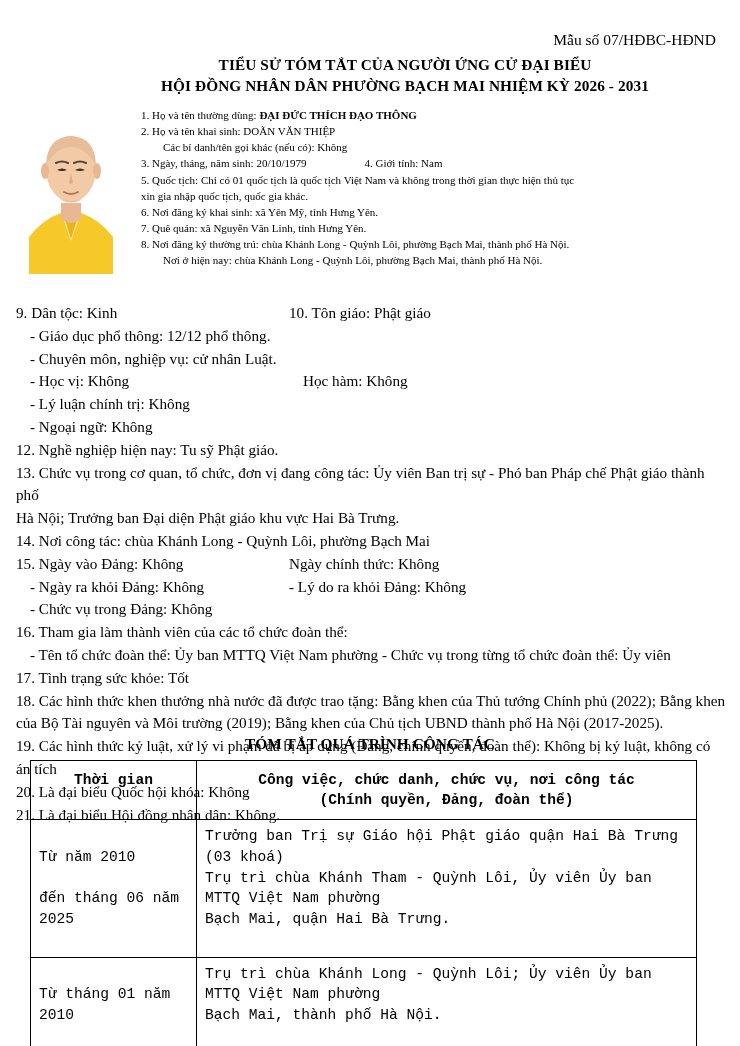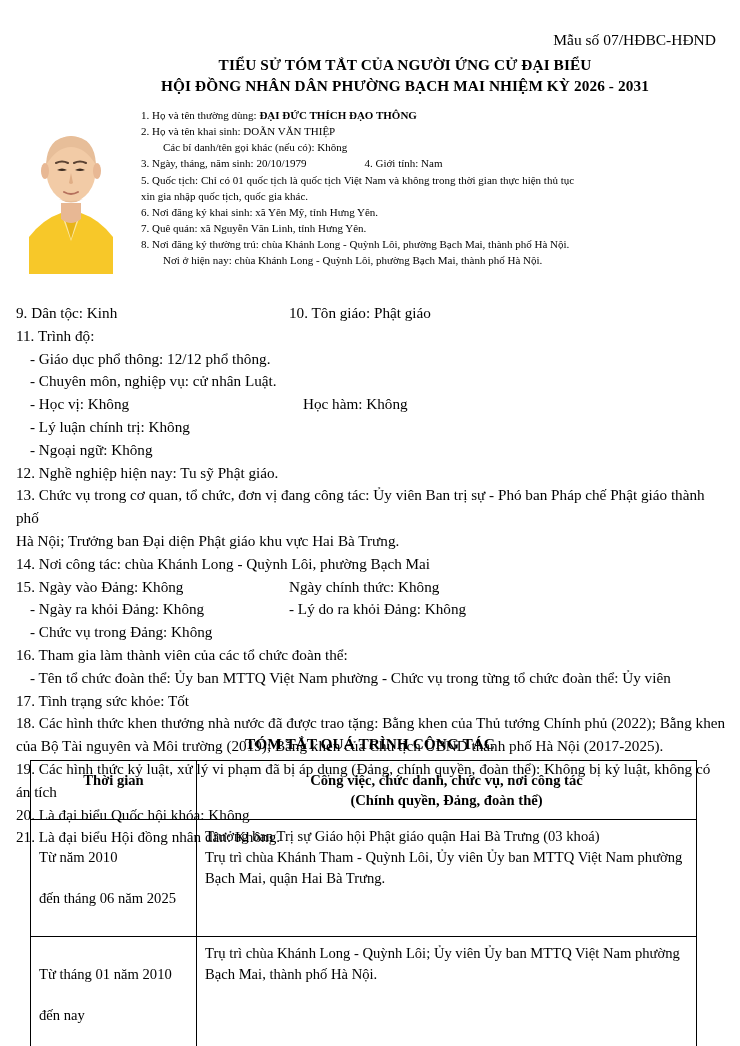--- a/index.html
+++ b/index.html
@@ -107,20 +107,21 @@
     top: 760px;
     width: 667px;
     border-collapse: collapse;
     font-size: 14.6px;
   }
   table.career th, table.career td {
     border: 1.2px solid #000000;
     vertical-align: top;
     padding: 6px 8px;
     line-height: 1.42;
+    font-family: Liberation Mono, monospace;
   }
   table.career thead th {
     text-align: center;
     font-weight: bold;
     padding: 9px 8px;
     line-height: 1.38;
   }
   table.career col.c1 { width: 166px; }
   table.career td.time { white-space: pre-line; }
   table.career td.work { }
@@ -177,21 +178,20 @@
     <span class="row">5. Quốc tịch: Chỉ có 01 quốc tịch là quốc tịch Việt Nam và không trong thời gian thực hiện thủ tục</span>
     <span class="row">xin gia nhập quốc tịch, quốc gia khác.</span>
     <span class="row">6. Nơi đăng ký khai sinh: xã Yên Mỹ, tỉnh Hưng Yên.</span>
     <span class="row">7. Quê quán: xã Nguyễn Văn Linh, tỉnh Hưng Yên.</span>
     <span class="row">8. Nơi đăng ký thường trú: chùa Khánh Long - Quỳnh Lôi, phường Bạch Mai, thành phố Hà Nội.</span>
     <span class="row row-indent">Nơi ở hiện nay: chùa Khánh Long - Quỳnh Lôi, phường Bạch Mai, thành phố Hà Nội.</span>
   </div>
 
   <div class="main-list">
     <span class="row nowrap"><span class="col-religion">9. Dân tộc: Kinh</span><span class="col2">10. Tôn giáo: Phật giáo</span></span>
-    <span class="row">11. Trình độ:</span>
     <span class="row sub">- Giáo dục phổ thông: 12/12 phổ thông.</span>
     <span class="row sub">- Chuyên môn, nghiệp vụ: cử nhân Luật.</span>
     <span class="row sub nowrap"><span class="col-hocvi">- Học vị: Không</span><span class="col2">Học hàm: Không</span></span>
     <span class="row sub">- Lý luận chính trị: Không</span>
     <span class="row sub">- Ngoại ngữ: Không</span>
     <span class="row">12. Nghề nghiệp hiện nay: Tu sỹ Phật giáo.</span>
     <span class="row">13. Chức vụ trong cơ quan, tổ chức, đơn vị đang công tác: Ủy viên Ban trị sự - Phó ban Pháp chế Phật giáo thành phố</span>
     <span class="row">Hà Nội; Trưởng ban Đại diện Phật giáo khu vực Hai Bà Trưng.</span>
     <span class="row">14. Nơi công tác: chùa Khánh Long - Quỳnh Lôi, phường Bạch Mai</span>
     <span class="row nowrap"><span class="col-ngayvao">15. Ngày vào Đảng: Không</span><span class="col2">Ngày chính thức: Không</span></span>

